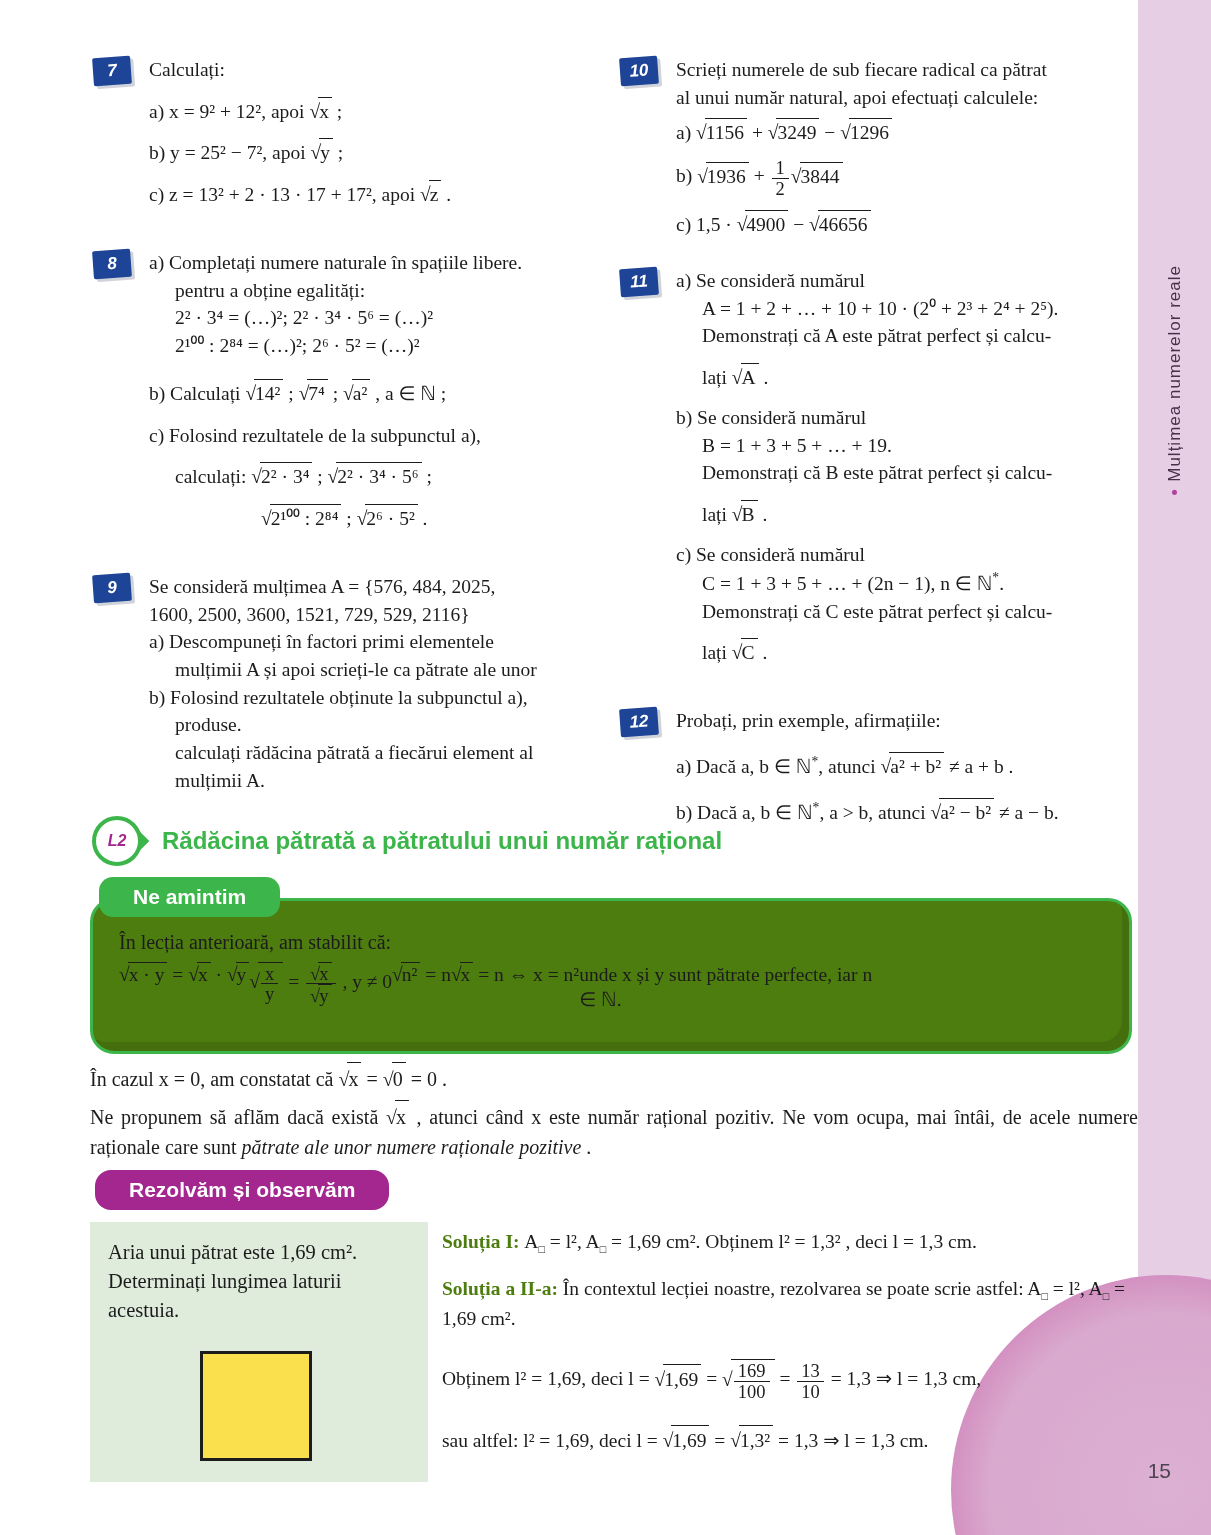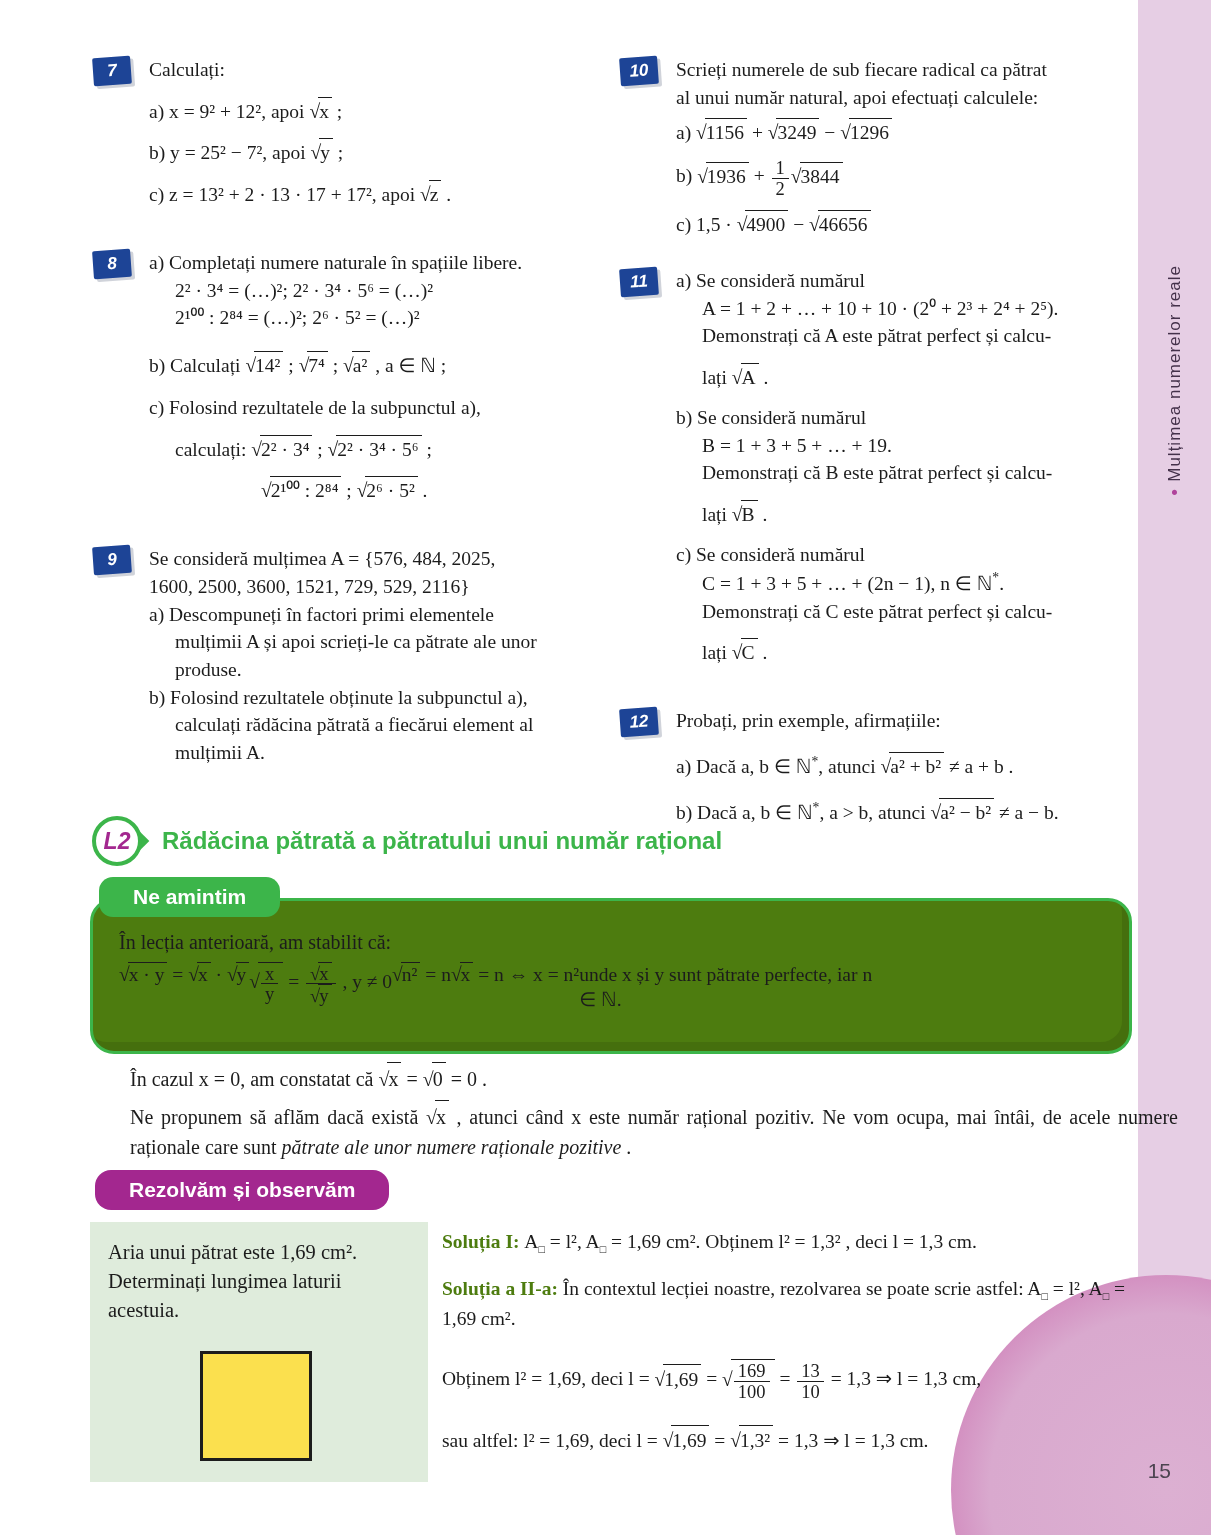--- a/index.html
+++ b/index.html
@@ -42,37 +42,37 @@
   .fr .nu{border-bottom:1.5px solid currentColor;padding:0 4px;}
   .fr .de{padding:0 4px;}
   .sqb{font-size:0.55em;}
   .st{font-size:0.7em;}
 
   
   .l2head{position:absolute;left:92px;top:816px;display:flex;align-items:center;gap:14px;}
   .l2badge{position:relative;width:42px;height:42px;border:4px solid #3cb54a;border-radius:50%;
            background:#fff;display:flex;align-items:center;justify-content:center;
            font-family:"Liberation Sans",sans-serif;font-weight:bold;font-style:italic;
-           font-size:23px;color:#a3278f;z-index:1;}
+           font-size:16px;color:#a3278f;z-index:1;}
   .l2tip{position:absolute;left:38px;width:16px;height:16px;background:#3cb54a;transform:rotate(45deg);}
   .l2title{font-family:"Liberation Sans",sans-serif;font-weight:bold;font-size:24px;color:#3cb54a;
            margin-left:6px;z-index:1;}
 
   
   .rembox{position:absolute;left:90px;top:898px;width:1036px;height:150px;border:3.5px solid #3cb54a;
           border-radius:24px;background:#4d7c0f;box-shadow:inset -7px -9px 0 rgba(0,0,0,.10);}
   .tab{position:absolute;font-family:"Liberation Sans",sans-serif;font-weight:bold;font-size:21px;
        color:#fff;padding:8px 34px;border-radius:14px;}
   .tab.green{background:#3cb54a;left:6px;top:-24px;}
   .rem-intro{margin:30px 0 0 26px;font-size:20px;}
   .f-row{display:flex;align-items:flex-start;margin-top:8px;padding:0 20px 0 26px;font-size:19.5px;}
   .f-note{font-size:19.5px;line-height:1.3;max-width:300px;}
 
   
-  .trans{position:absolute;left:90px;top:1062px;width:1048px;font-size:20px;line-height:1.5;margin-left:40px;}
+  .trans{position:absolute;left:90px;top:1062px;width:1048px;font-size:20px;line-height:1.5;}
   .trans .p{text-align:justify;margin-top:6px;}
   .it{font-style:italic;}
 
   
   .tab.magenta{position:absolute;background:#a3278f;left:95px;top:1170px;border-radius:16px;}
   .probbox{position:absolute;left:90px;top:1222px;width:338px;height:260px;background:#dfecdc;
            box-sizing:border-box;padding:16px 24px 0 18px;font-size:20.5px;line-height:1.42;}
   .sq-fig{width:106px;height:104px;background:#fbe04e;border:3px solid #1c1c1c;margin:26px auto 0 auto;}
   .sols{position:absolute;left:442px;top:1228px;width:700px;font-size:19.5px;line-height:1.45;}
   .slabel{color:#4d7c0f;font-weight:bold;}
@@ -99,38 +99,39 @@
         <div class="ln mline">a) x = 9² + 12²,  apoi  <span class="rt">√<span class="ov">x</span></span> ;</div>
         <div class="ln mline">b) y = 25² − 7², apoi  <span class="rt">√<span class="ov">y</span></span> ;</div>
         <div class="ln mline">c) z = 13² + 2 · 13 · 17 + 17², apoi  <span class="rt">√<span class="ov">z</span></span> .</div>
       </div>
     </div>
 
     <div class="ex">
       <div class="badge">8</div>
       <div class="ex-body">
         <div class="ln">a) Completați numere naturale în spațiile libere.</div>
+        <div class="ln ind">pentru a obține egalități:</div>
         <div class="ln ind">2² · 3⁴ = (…)²; 2² · 3⁴ · 5⁶ = (…)²</div>
         <div class="ln ind">2¹⁰⁰ : 2⁸⁴ = (…)²; 2⁶ · 5² = (…)²</div>
         <div class="ln mline" style="margin-top:20px;">b) Calculați  <span class="rt">√<span class="ov">14²</span></span> ;  <span class="rt">√<span class="ov">7⁴</span></span> ;  <span class="rt">√<span class="ov">a²</span></span> , a ∈ ℕ ;</div>
         <div class="ln" style="margin-top:16px;">c) Folosind rezultatele de la subpunctul a),</div>
         <div class="ln ind mline">calculați:  <span class="rt">√<span class="ov">2² · 3⁴</span></span> ;   <span class="rt">√<span class="ov">2² · 3⁴ · 5⁶</span></span> ;</div>
         <div class="ln ind2 mline"><span class="rt">√<span class="ov">2¹⁰⁰ : 2⁸⁴</span></span> ;   <span class="rt">√<span class="ov">2⁶ · 5²</span></span> .</div>
       </div>
     </div>
 
     <div class="ex">
       <div class="badge">9</div>
       <div class="ex-body">
         <div class="ln">Se consideră mulțimea A = {576, 484, 2025,</div>
         <div class="ln">1600, 2500, 3600, 1521, 729, 529, 2116}</div>
         <div class="ln">a) Descompuneți  în  factori  primi  elementele</div>
         <div class="ln ind">mulțimii A și apoi scrieți-le ca pătrate ale unor</div>
+        <div class="ln">b) Folosind rezultatele obținute la subpunctul a),</div>
         <div class="ln ind">produse.</div>
-        <div class="ln">b) Folosind rezultatele obținute la subpunctul a),</div>
         <div class="ln ind">calculați rădăcina pătrată a fiecărui element al</div>
         <div class="ln ind">mulțimii A.</div>
       </div>
     </div>
   </div>
 
   <div class="col right">
 
     <div class="ex">
       <div class="badge">10</div>

